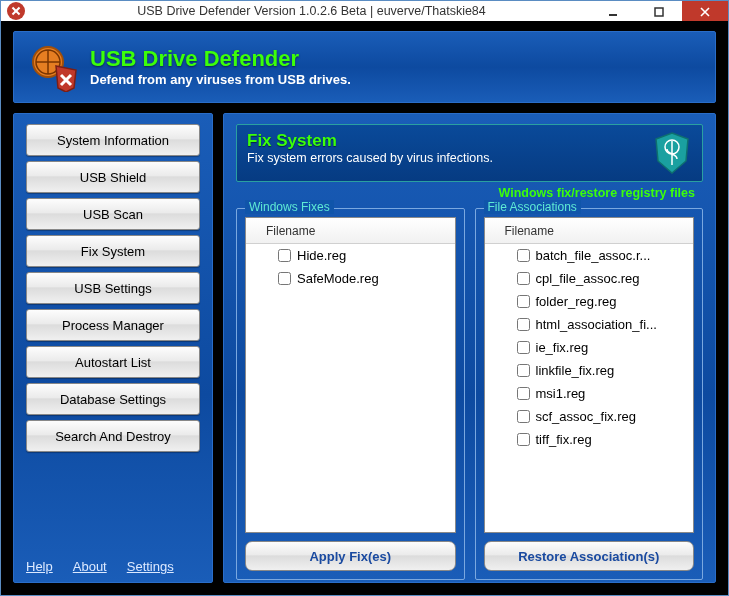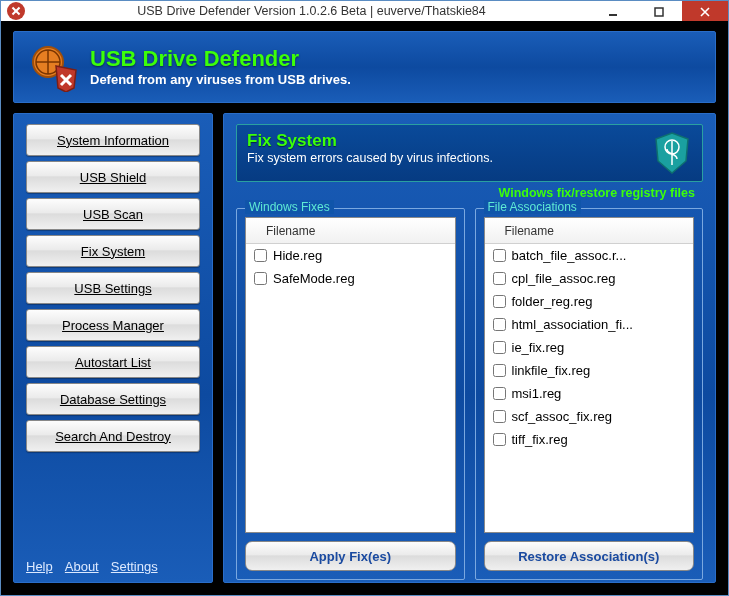--- a/index.html
+++ b/index.html
@@ -21,42 +21,42 @@
 .client { flex:1; background:#000; padding:10px 12px 12px; display:flex; flex-direction:column; gap:10px; }
 
 .header-banner { background: linear-gradient(180deg, #1a5db8 0%, #0d4aa0 50%, #1a5db8 100%); border:1px solid #2a6dc8; border-radius:2px; padding:10px 14px; display:flex; align-items:center; gap:12px; }
 .header-banner .logo-badge { width:50px; height:50px; position:relative; flex-shrink:0; }
 .header-banner .logo-badge .shield { position:absolute; inset:0; }
 .header-banner h1 { color:#3cff0a; font-size:22px; font-weight:600; line-height:1.1; text-shadow:0 1px 2px rgba(0,0,0,.5); }
 .header-banner .subtitle { color:#fff; font-size:13px; font-weight:600; }
 
 .body-row { flex:1; display:flex; gap:10px; min-height:0; }
 
-.sidebar { width:200px; background: linear-gradient(180deg, #1a5db8 0%, #0d4aa0 60%, #1a5db8 100%); border:1px solid #2a6dc8; border-radius:2px; padding:10px 12px 8px; display:flex; flex-direction:column;text-decoration:underline; }
+.sidebar { width:200px; background: linear-gradient(180deg, #1a5db8 0%, #0d4aa0 60%, #1a5db8 100%); border:1px solid #2a6dc8; border-radius:2px; padding:10px 12px 8px; display:flex; flex-direction:column; }
 .nav-stack { display:flex; flex-direction:column; gap:5px; flex:1; }
 .nav-btn { height:32px; background: linear-gradient(180deg,#fdfdfd 0%,#ebebeb 45%,#dcdcdc 50%,#f0f0f0 100%); border:1px solid #888; border-radius:3px; font-size:13px; color:#000; cursor:pointer; box-shadow:0 1px 1px rgba(0,0,0,.3); }
-.sidebar-links { margin-top:auto; padding-top:6px; display:flex; gap:12px; }
+.sidebar-links { margin-top:auto; padding-top:6px; display:flex; gap:20px; }
 .sidebar-links a { color:#dce9ff; font-size:13px; text-decoration:underline; cursor:pointer; }
 
 .main-panel { flex:1; background: linear-gradient(180deg, #1a5db8 0%, #0d4aa0 60%, #1a5db8 100%); border:1px solid #2a6dc8; border-radius:2px; padding:10px 12px 2px; display:flex; flex-direction:column; min-height:0; }
 .fix-header { background: linear-gradient(180deg,#0a4a9a 0%, #063b82 100%); border:1px solid #2aa0a0; border-radius:2px; padding:6px 10px; display:flex; align-items:flex-start; gap:10px; }
 .fix-header .txt { flex:1; }
 .fix-header h2 { color:#3cff0a; font-size:17px; font-weight:600; text-shadow:0 1px 1px rgba(0,0,0,.5); }
 .fix-header .desc { color:#fff; font-size:12.5px; }
 .fix-header .shield-icon { width:40px; height:44px; flex-shrink:0; }
 
 .sub-note { color:#3cff0a; font-size:12.5px; font-weight:600; text-align:right; padding:4px 8px 2px; }
 
 .columns { flex:1; display:flex; gap:10px; min-height:0; }
 .fieldset { flex:1; border:1px solid #7aa8e0; border-radius:2px; padding:8px 8px 8px; display:flex; flex-direction:column; min-height:0; position:relative; margin-top:6px; }
 .fieldset .legend { position:absolute; top:-9px; left:8px; background: #1055aa; padding:0 4px; color:#5eead4; font-size:12px; }
 .listbox { flex:1; background:#fff; border:1px solid #8a8a8a; display:flex; flex-direction:column; min-height:0; }
 .listhead { height:26px; border-bottom:1px solid #d0d0d0; display:flex; align-items:center; padding:0 20px; font-size:12px; color:#333; background:linear-gradient(180deg,#fff,#f1f1f1); }
 .listbody { flex:1; overflow-y:auto; }
-.listrow { display:flex; align-items:center; gap:6px; padding:4px 8px; font-size:13px; color:#000; border-bottom:0; white-space:nowrap; overflow:hidden; text-overflow:ellipsis; }
+.listrow { display:flex; align-items:center; gap:6px; padding:4px 8px; font-size:13px; color:#000; border-bottom:0; white-space:nowrap; overflow:hidden; text-overflow:ellipsis;margin-left:24px; }
 .listrow input[type=checkbox] { width:13px; height:13px; flex-shrink:0; }
 .fieldset .action-btn { height:30px; margin-top:8px; background: linear-gradient(180deg,#fdfdfd 0%,#ebebeb 45%,#dcdcdc 50%,#f0f0f0 100%); border:1px solid #888; border-radius:7px; font-size:13px; font-weight:600; color:#1a4aa0; cursor:pointer; }
 
 
 .listbody::-webkit-scrollbar { width:16px; }
 .listbody::-webkit-scrollbar-track { background:#eee; }
 .listbody::-webkit-scrollbar-thumb { background:#c7c7c7; border:1px solid #aaa; }
 </style>
 </head>
 <body>

